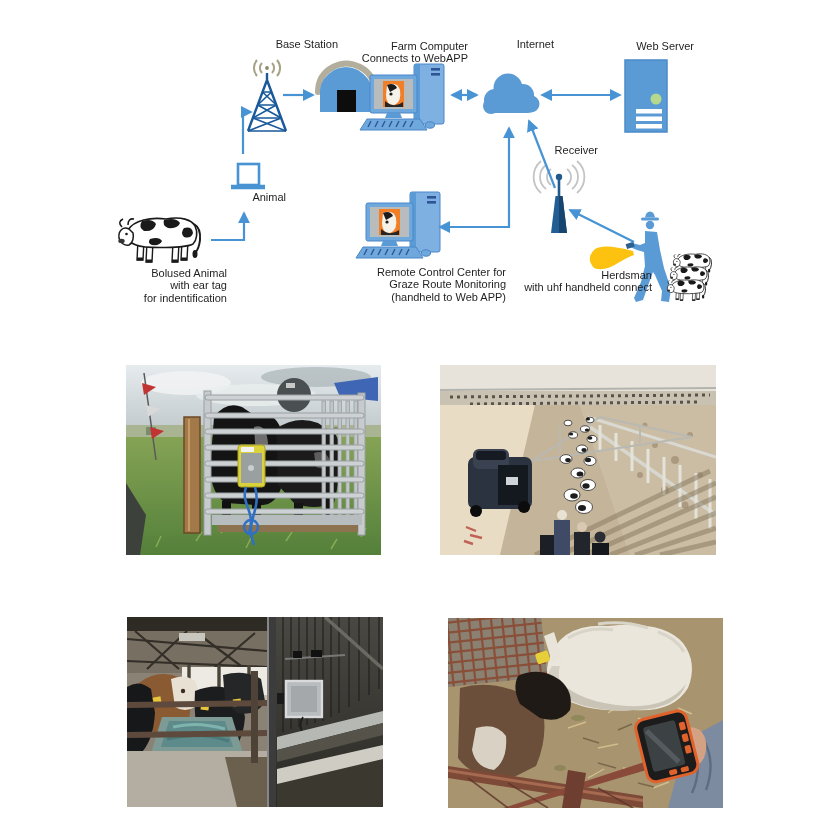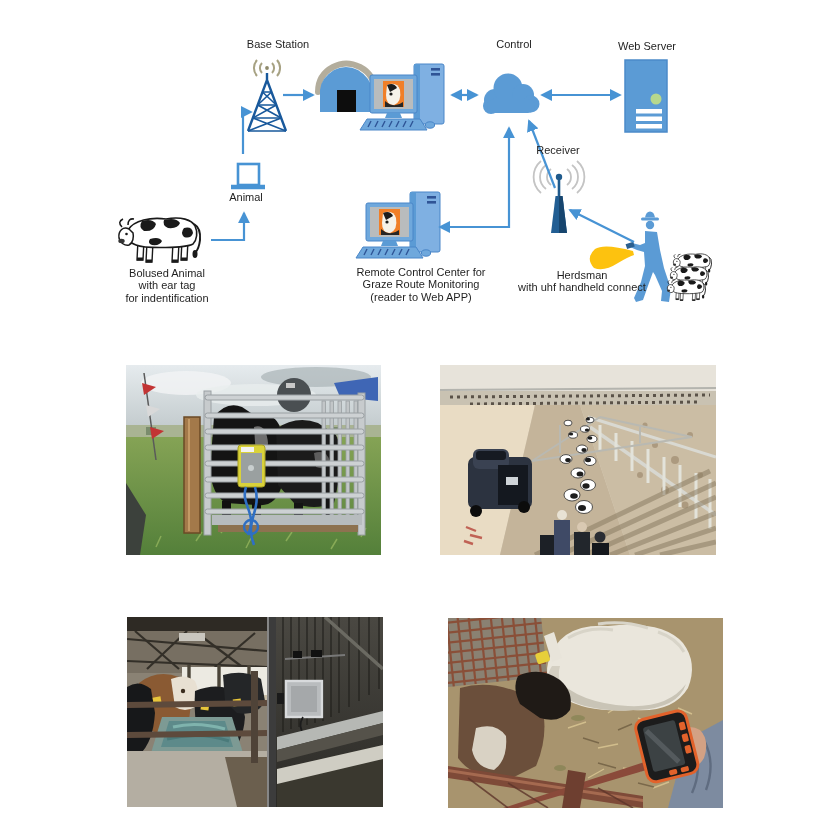--- a/index.html
+++ b/index.html
@@ -1,18 +1,18 @@
 <!DOCTYPE html>
 <html><head>
 <meta charset="utf-8">
 <style>
   html,body{margin:0;padding:0;background:#ffffff;}
   .canvas{position:relative;width:840px;height:840px;background:#fff;overflow:hidden;
           font-family:"Liberation Sans",sans-serif;}
-  .lbl{position:absolute;font-size:11px;line-height:1.12;color:#1f1f1f;text-align:center;}
+  .lbl{position:absolute;font-size:11px;line-height:1.12;color:#1f1f1f;text-align:right;}
   .lbl span{display:block;}
   .photo{position:absolute;display:block;}
   svg{display:block;}
 </style>
 </head>
 <body>
 
 <div class="canvas">
 
   <svg width="840" height="340" viewBox="0 0 840 340" style="position:absolute;left:0;top:0">
@@ -172,41 +172,45 @@
       <path d="M542,95 L620,95" marker-start="url(#ah)" marker-end="url(#ah)"></path>
       <path d="M509,128 L509,227 L440,227" marker-start="url(#ah)" marker-end="url(#ah)"></path>
       <path d="M555,188 L529,121" marker-end="url(#ah)"></path>
       <path d="M634,242 L570,210" marker-end="url(#ah)"></path>
     </g>
   </svg>
 
   <div class="lbl" style="left:218px;top:38px;width:120px">
     <span>Base Station</span>
   </div>
+  <div class="lbl" style="left:336px;top:40px;width:132px">
+    <span>Farm Computer</span>
+    <span>Connects to WebAPP</span>
+  </div>
   <div class="lbl" style="left:474px;top:38px;width:80px">
-    <span>Control</span>
+    <span>Internet</span>
   </div>
   <div class="lbl" style="left:600px;top:40px;width:94px">
     <span>Web Server</span>
   </div>
   <div class="lbl" style="left:518px;top:144px;width:80px">
     <span>Receiver</span>
   </div>
   <div class="lbl" style="left:206px;top:191px;width:80px">
     <span>Animal</span>
   </div>
   <div class="lbl" style="left:107px;top:267px;width:120px">
     <span>Bolused Animal</span>
     <span>with ear tag</span>
     <span>for indentification</span>
   </div>
   <div class="lbl" style="left:336px;top:266px;width:170px">
     <span>Remote Control Center for</span>
     <span>Graze Route Monitoring</span>
-    <span>(reader to Web APP)</span>
+    <span>(handheld to Web APP)</span>
   </div>
   <div class="lbl" style="left:512px;top:269px;width:140px">
     <span>Herdsman</span>
     <span>with uhf handheld connect</span>
   </div>
 
   <svg class="photo" style="left:126px;top:365px" width="255" height="190" viewBox="0 0 255 190">
     <defs>
       <linearGradient id="p1sky" x1="0" y1="0" x2="0" y2="1">
         <stop offset="0" stop-color="#e6ebee"></stop>

